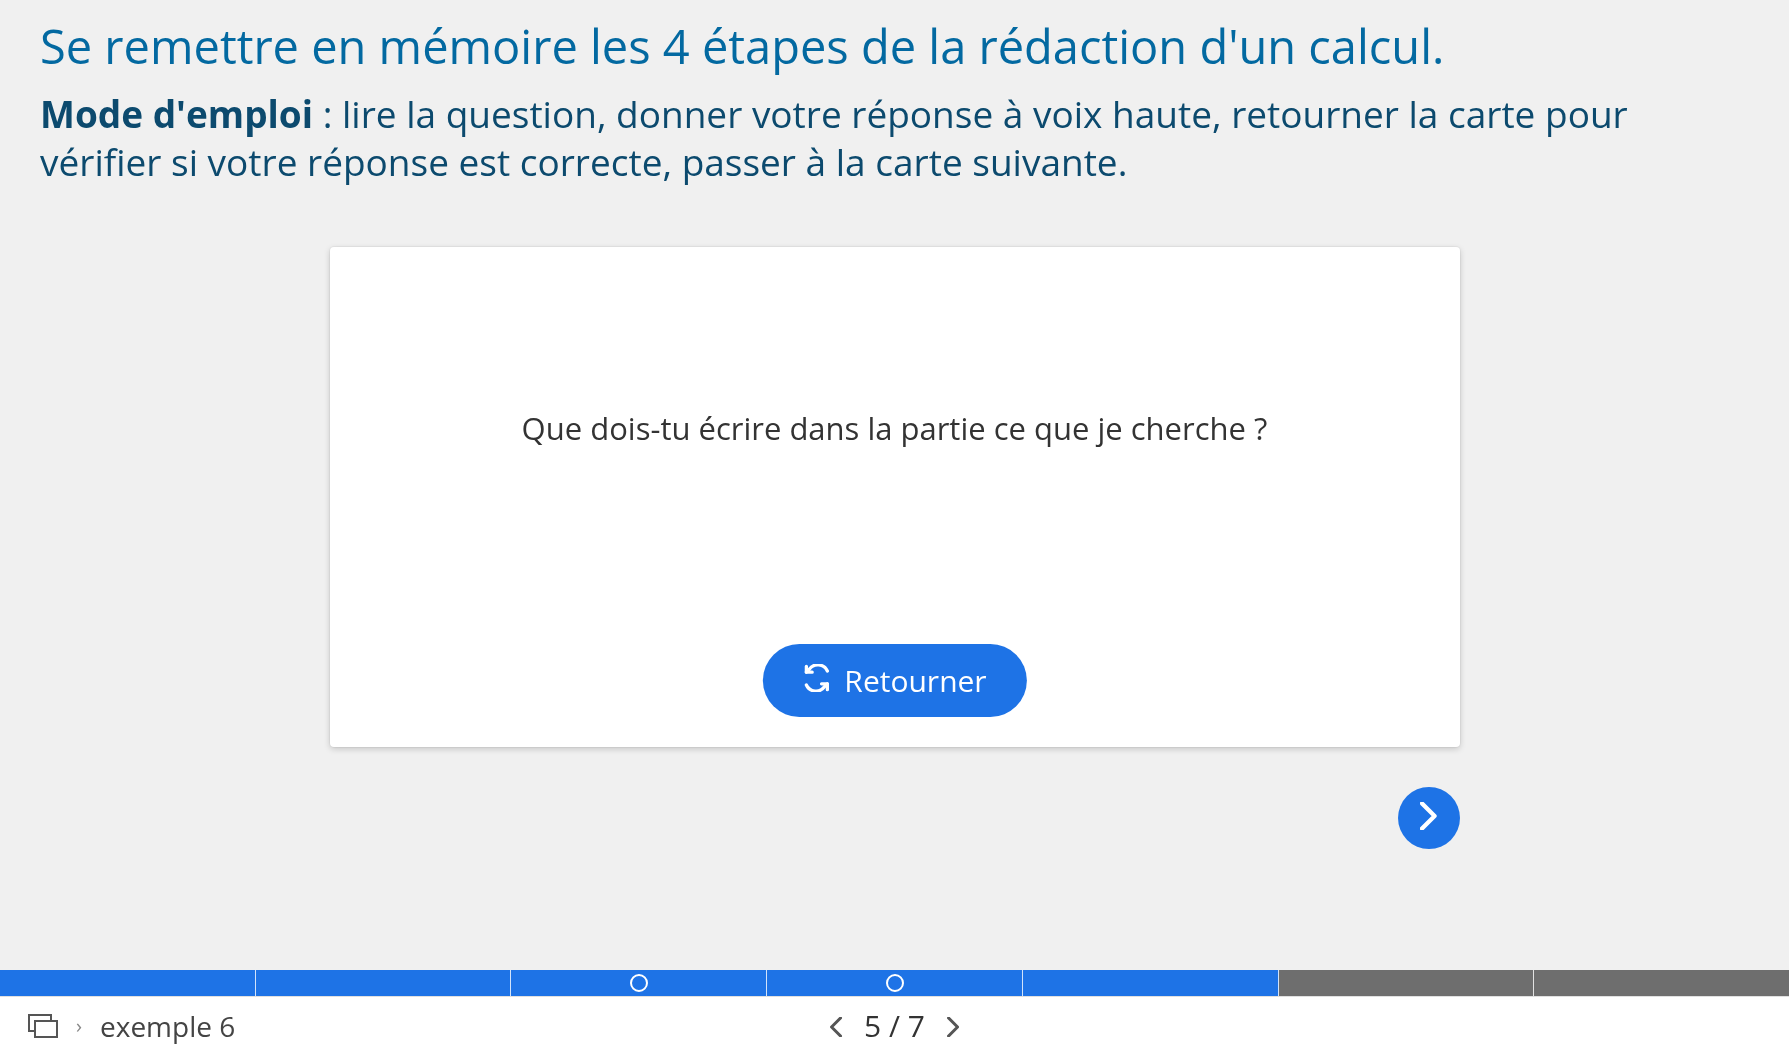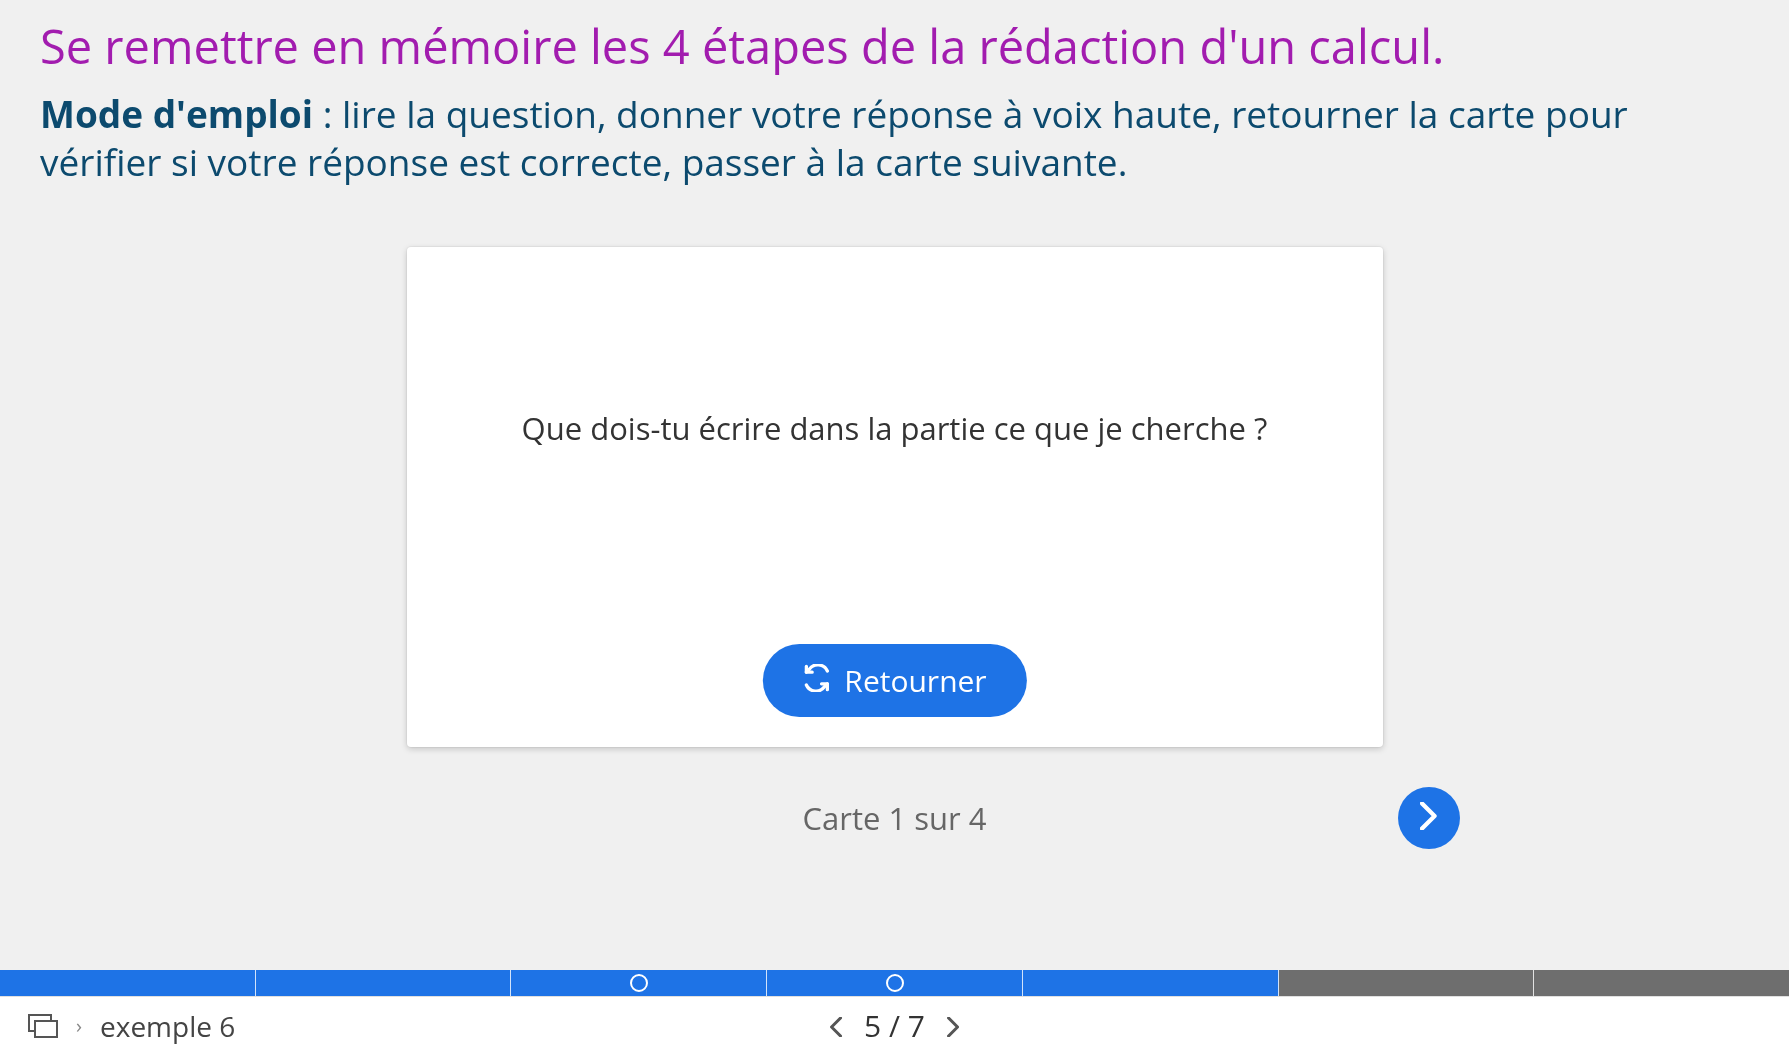--- a/index.html
+++ b/index.html
@@ -16,40 +16,40 @@
     display: flex;
     flex-direction: column;
   }
   .content {
     flex: 1 1 auto;
     padding: 0 40px;
     overflow: hidden;
   }
   .title {
     font-size: 47px;
-    color: #a21caf;
+    color: #0369a1;
     font-weight: 400;
     margin-top: 18px;
     line-height: 1.2;
   }
   .instructions {
     font-size: 37px;
     color: #0c4a6e;
     margin-top: 16px;
     line-height: 1.3;
   }
   .instructions .label { font-weight: 700; }
   .card-stage {
     display: flex;
     flex-direction: column;
     align-items: center;
     margin-top: 60px;
   }
   .card {
-    width: 976px;
+    width: 1130px;
     height: 500px;
     background: #fff;
     box-shadow: 0 2px 6px rgba(0,0,0,0.18), 0 0 0 1px rgba(0,0,0,0.03);
     border-radius: 4px;
     position: relative;
     display: flex;
     flex-direction: column;
     align-items: center;
   }
   .card-question {
@@ -202,21 +202,20 @@
               <polyline points="3 2 3 7 8 7"></polyline>
               <path d="M3 18a9 9 0 0 0 15.5 1.5L21 17"></path>
               <polyline points="21 22 21 17 16 17"></polyline>
             </svg>
           </span>
           <span>Retourner</span>
         </button>
       </div>
 
       <div class="card-nav">
-        <span class="card-counter">Carte 1 sur 4</span>
         <button class="next-card-button">
           <span>
             <svg viewBox="0 0 12 20">
                 <path d="M1 1l9 9-9 9" fill="none" stroke="#fff" stroke-width="3" stroke-linecap="round" stroke-linejoin="round"></path>
               </svg>
           </span>
         </button>
       </div>
     </div>
   </div>

